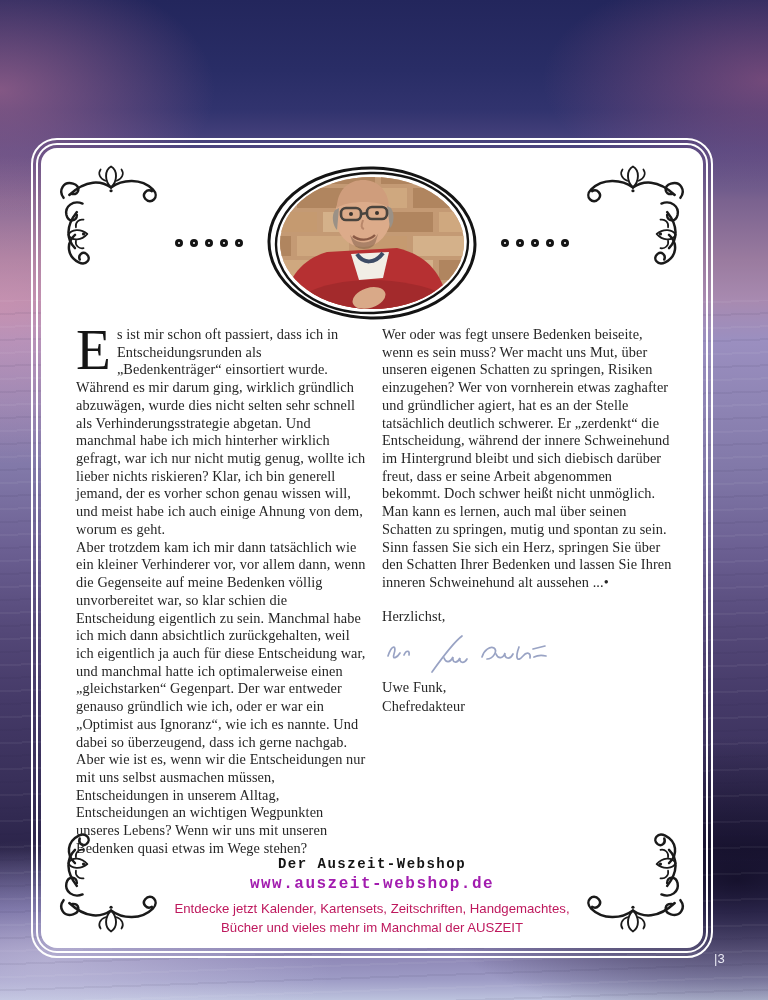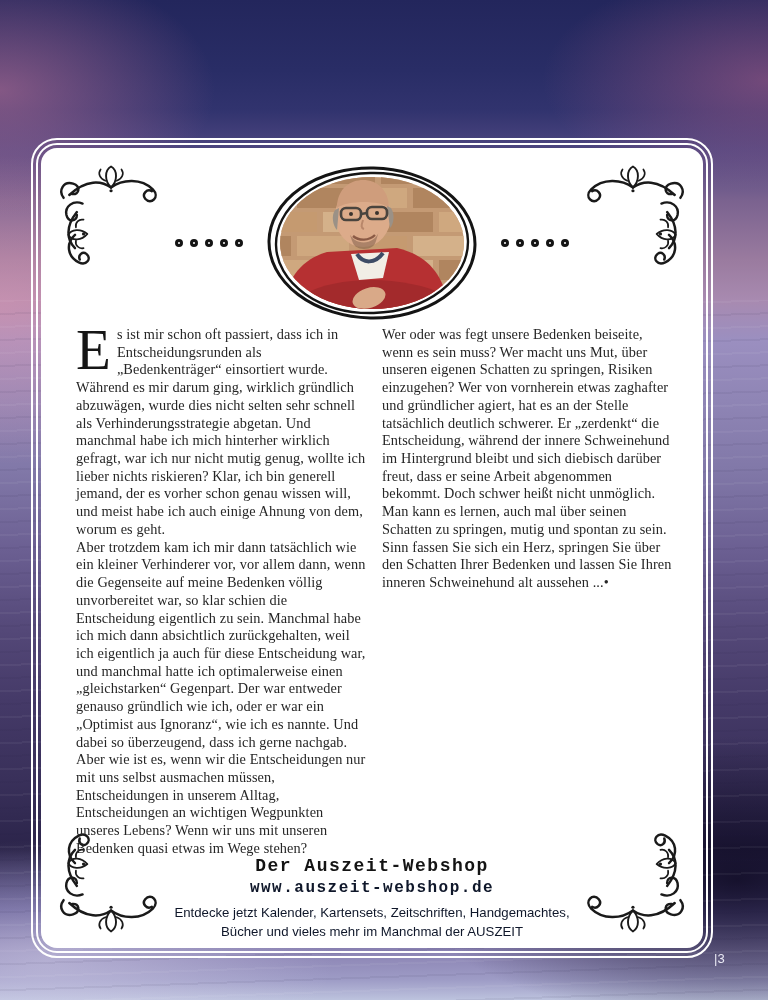--- a/index.html
+++ b/index.html
@@ -68,29 +68,29 @@
     font-family:"Liberation Serif", serif; color:#161616;
   }
   .closing { margin-top:16px; }
   .closing .salutation { display:block; }
   .signature-svg { display:block; margin:6px 0 2px 0; }
   .byline { line-height:1.35; }
 
   
   .webshop { position:absolute; left:0; right:0; top:708px; text-align:center; color:#141414; }
   .webshop-title {
-    font-family:"Liberation Mono", monospace; font-weight:700; font-size:18px;
+    font-family:"Liberation Mono", monospace; font-weight:700; font-size:14px;
     letter-spacing:1.5px; display:block;
   }
   .webshop-url {
     font-family:"Liberation Mono", monospace; font-weight:700; font-size:16px;
-    letter-spacing:1.5px; display:block; margin-top:3px; color:#0f172a; text-decoration:none;
+    letter-spacing:1.5px; display:block; margin-top:3px; color:#a21caf; text-decoration:none;
   }
   .webshop-desc {
-    font-family:"Liberation Sans", sans-serif; font-size:13.2px; color:#0f172a;
+    font-family:"Liberation Sans", sans-serif; font-size:13.2px; color:#be185d;
     line-height:1.45; margin-top:6px; display:block;
   }
 
   
   .page-number {
     position:absolute; left:714px; top:951px; color:#e9e9f4;
     font-family:"Liberation Sans", sans-serif; font-size:13px;
   }
 </style>
 </head>
@@ -224,20 +224,38 @@
       <div class="article">
         <div class="col">
           <p><span class="dropcap">E</span><span>s ist mir schon oft passiert, dass ich in Entscheidungsrunden als „Bedenkenträger“ einsortiert wurde. Während es mir darum ging, wirklich gründlich abzuwägen, wurde dies nicht selten sehr schnell als Verhinderungsstrategie abgetan. Und manchmal habe ich mich hinterher wirklich gefragt, war ich nur nicht mutig genug, wollte ich lieber nichts riskieren? Klar, ich bin generell jemand, der es vorher schon genau wissen will, und meist habe ich auch einige Ahnung von dem, worum es geht.</span></p>
           <p>Aber trotzdem kam ich mir dann tatsächlich wie ein kleiner Verhinderer vor, vor allem dann, wenn die Gegenseite auf meine Bedenken völlig unvorbereitet war, so klar schien die Entscheidung eigentlich zu sein. Manchmal habe ich mich dann absichtlich zurückgehalten, weil ich eigentlich ja auch für diese Entscheidung war, und manchmal hatte ich optimalerweise einen „gleichstarken“ Gegenpart. Der war entweder genauso gründlich wie ich, oder er war ein „Optimist aus Ignoranz“, wie ich es nannte. Und dabei so überzeugend, dass ich gerne nachgab.</p>
           <p>Aber wie ist es, wenn wir die Entscheidungen nur mit uns selbst ausmachen müssen, Entscheidungen in unserem Alltag, Entscheidungen an wichtigen Wegpunkten unseres Lebens? Wenn wir uns mit unseren Bedenken quasi etwas im Wege stehen?</p>
         </div>
         <div class="col">
           <p>Wer oder was fegt unsere Bedenken beiseite, wenn es sein muss? Wer macht uns Mut, über unseren eigenen Schatten zu springen, Risiken einzugehen? Wer von vornherein etwas zaghafter und gründlicher agiert, hat es an der Stelle tatsächlich deutlich schwerer. Er „zerdenkt“ die Entscheidung, während der innere Schweinehund im Hintergrund bleibt und sich diebisch darüber freut, dass er seine Arbeit abgenommen bekommt. Doch schwer heißt nicht unmöglich. Man kann es lernen, auch mal über seinen Schatten zu springen, mutig und spontan zu sein.</p>
           <p>Sinn fassen Sie sich ein Herz, springen Sie über den Schatten Ihrer Bedenken und lassen Sie Ihren inneren Schweinehund alt aussehen ...•</p>
 
+          <div class="closing">
+            <span class="salutation">Herzlichst,</span>
+            <svg class="signature-svg" width="168" height="44" viewBox="0 0 168 44" fill="none" stroke="#99a3c4" stroke-width="1.7" stroke-linecap="round">
+              <path d="M6 24 C10 12 15 13 12 22 C10 28 15 26 18 21"></path>
+              <path d="M22 23 C24 18 28 18 27 23"></path>
+              <path d="M50 40 C60 26 72 10 80 4"></path>
+              <path d="M62 26 C64 31 68 31 71 25 C70 31 75 32 78 26 C77 31 82 32 85 27"></path>
+              <path d="M100 25 C102 18 108 14 112 16 C116 19 111 27 105 27"></path>
+              <path d="M114 22 C116 27 121 27 123 21 C122 27 128 28 131 22"></path>
+              <path d="M137 15 C133 26 135 31 141 24 C145 19 149 21 148 26"></path>
+              <path d="M151 17 L163 14"></path>
+              <path d="M152 25 C156 23 160 23 164 24"></path>
+            </svg>
+            <div class="byline">
+              <div>Uwe Funk,</div>
+              <div>Chefredakteur</div>
+            </div>
+          </div>
         </div>
       </div>
 
       <div class="webshop">
         <span class="webshop-title">Der Auszeit-Webshop</span>
         <a href="#" class="webshop-url">www.auszeit-webshop.de</a>
         <span class="webshop-desc">
           <span>Entdecke jetzt Kalender, Kartensets, Zeitschriften, Handgemachtes,</span><br>
           <span>Bücher und vieles mehr im Manchmal der AUSZEIT</span>
         </span>

